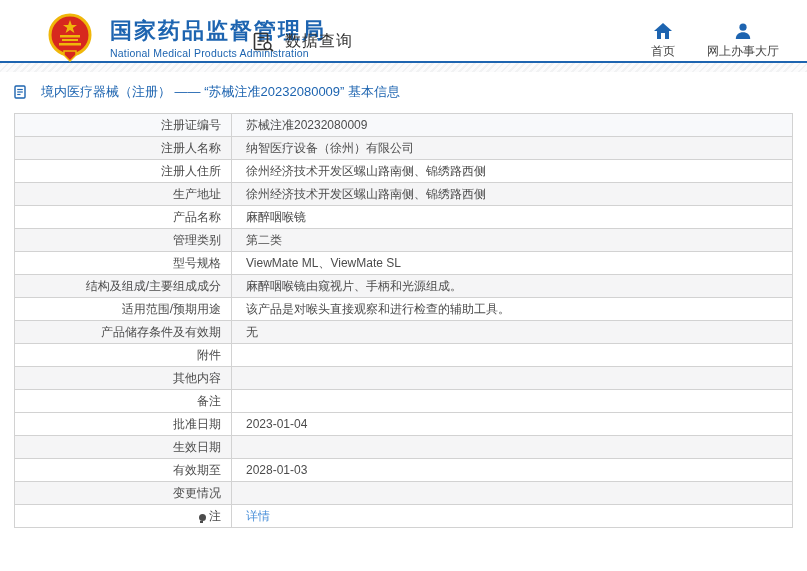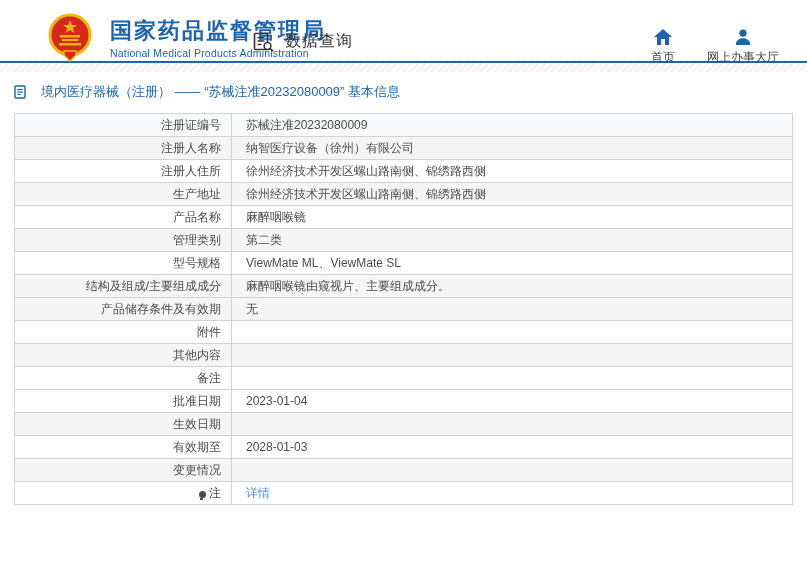--- a/index.html
+++ b/index.html
@@ -7,21 +7,21 @@
 
   
   .header{position:relative;height:61px;background:#fff;padding-left:40px;}
   .brand{position:absolute;left:44px;top:13px;display:flex;align-items:center;}
   .emblem{width:52px;height:50px;flex:0 0 auto;}
   .brand-text{margin-left:14px;}
   .brand-cn{font-size:22px;font-weight:bold;color:#1d64b0;letter-spacing:2px;line-height:26px;}
   .brand-en{font-size:10.5px;color:#1d64b0;margin-top:3px;letter-spacing:.2px;}
   .section{position:absolute;left:253px;top:31px;display:flex;align-items:center;gap:10px;cursor:pointer;}
   .section-label{font-size:16px;color:#333;font-weight:500;letter-spacing:1px;}
-  .nav{position:absolute;top:29px;right:28px;display:flex;gap:32px;}
+  .nav{position:absolute;top:23px;right:28px;display:flex;gap:32px;}
   .nav-item{display:flex;flex-direction:column;align-items:center;gap:4px;cursor:pointer;}
   .nav-label{font-size:12px;color:#444;white-space:nowrap;}
   .divider{height:2px;background:#1d64b0;}
   .hatch{height:9px;background:repeating-linear-gradient(135deg,#f1f2f3 0 2px,#fbfbfc 2px 5px);}
 
   
   .page-title{margin:11px 0 0 14px;display:flex;align-items:center;gap:15px;color:#1d64b0;font-size:13px;height:17px;}
   .page-title .doc-ico{flex:0 0 auto;}
 
   
@@ -126,21 +126,25 @@
           <tr class="r-even">
             <td class="lbl">管理类别</td>
             <td class="val">第二类</td>
           </tr>
           <tr class="r-odd">
             <td class="lbl">型号规格</td>
             <td class="val">ViewMate ML、ViewMate SL</td>
           </tr>
           <tr class="r-even">
             <td class="lbl">结构及组成/主要组成成分</td>
-            <td class="val">麻醉咽喉镜由窥视片、主要组成成分。</td>
+            <td class="val">麻醉咽喉镜由窥视片、手柄和光源组成。</td>
+          </tr>
+          <tr class="r-odd">
+            <td class="lbl">适用范围/预期用途</td>
+            <td class="val">该产品是对喉头直接观察和进行检查的辅助工具。</td>
           </tr>
           <tr class="r-even">
             <td class="lbl">产品储存条件及有效期</td>
             <td class="val">无</td>
           </tr>
           <tr class="r-odd">
             <td class="lbl">附件</td>
             <td class="val"></td>
           </tr>
           <tr class="r-even">

